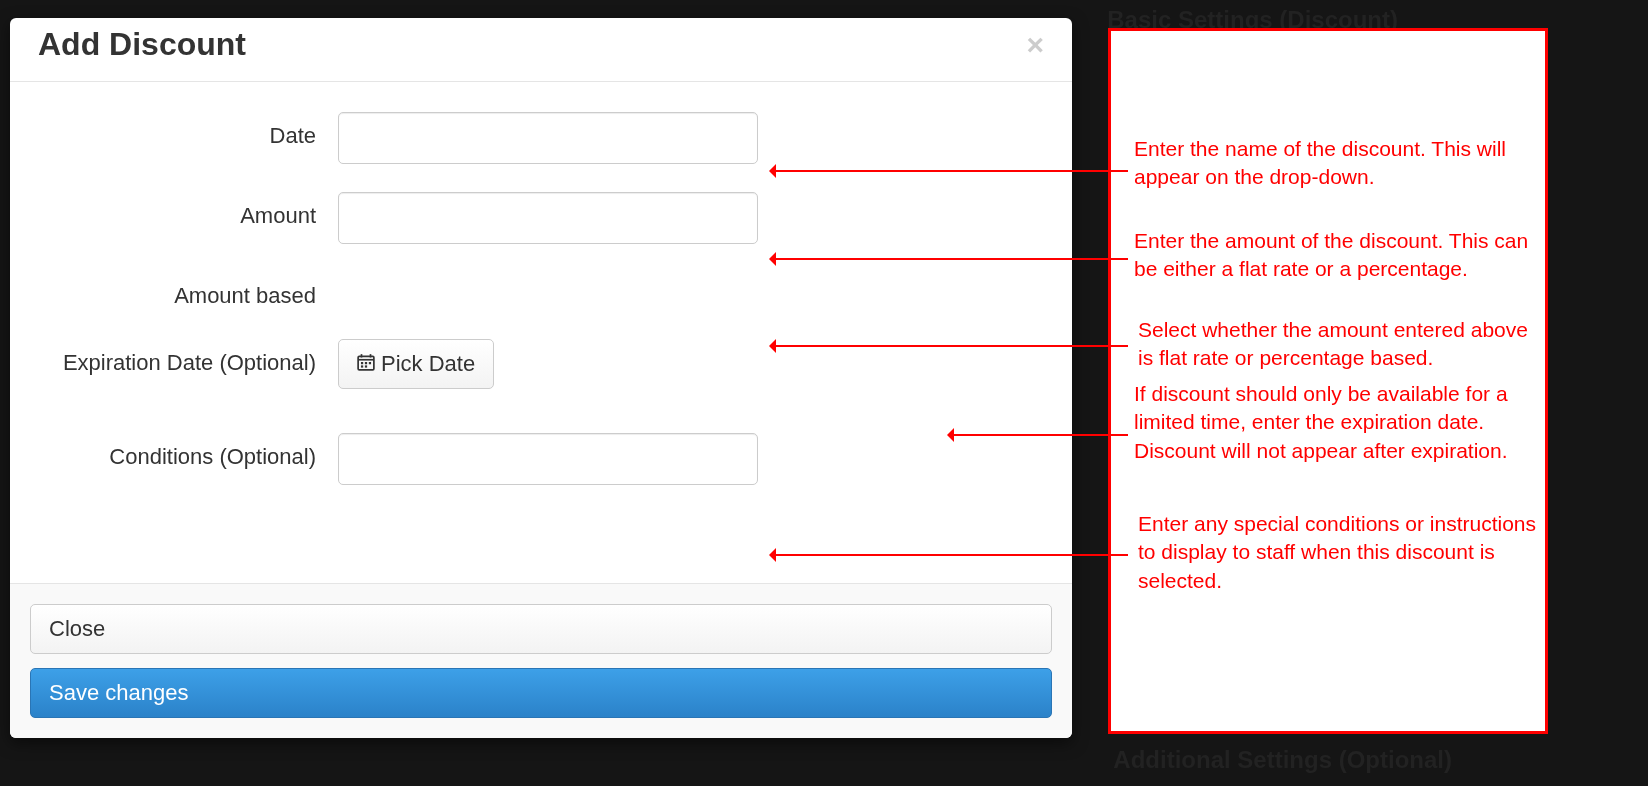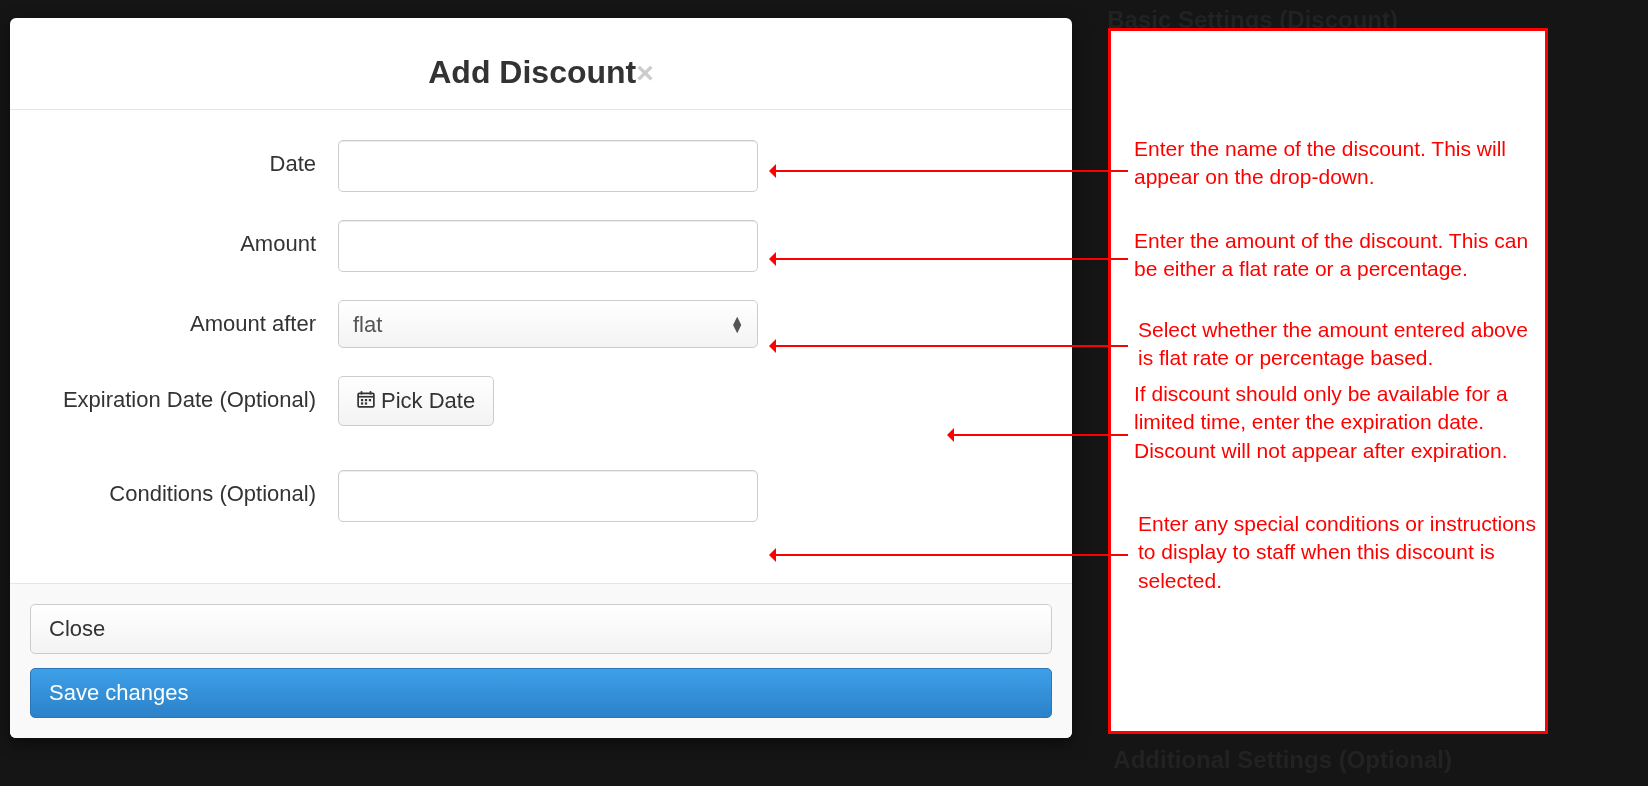--- a/index.html
+++ b/index.html
@@ -38,24 +38,24 @@
       top: 18px;
       width: 1062px;
       height: 720px;
       background: #fff;
       border-radius: 6px;
       box-shadow: 0 5px 15px rgba(0,0,0,0.5);
       display: flex;
       flex-direction: column;
     }
     .modal-header {
-      padding: 36px 28px 18px 28px;
+      padding: 8px 28px 18px 28px;
       border-bottom: 1px solid #e5e5e5;
       display: flex;
-      justify-content: center;
+      justify-content: space-between;
       align-items: center;
     }
     .modal-title {
       font-size: 32px;
       font-weight: bold;
       color: #333;
     }
     .close-x {
       font-size: 30px;
       font-weight: bold;
@@ -217,29 +217,21 @@
     </div>
 
     <div class="form-row">
       <label class="form-label">Amount</label>
       <div class="form-control-wrap">
         <input type="text" class="form-control" value="" style="">
       </div>
     </div>
 
     <div class="form-row">
-      <label class="form-label">Amount after</label>
-      <div class="form-control-wrap">
-        <div class="select-wrap">
-          <select class="form-select">
-            <option>flat</option>
-          </select>
-          <div class="select-caret">▲<br>▼</div>
-        </div>
-      </div>
+      <label class="form-label">Amount based</label>
     </div>
 
     <div class="form-row">
       <label class="form-label">Expiration Date (Optional)</label>
       <div class="form-control-wrap">
         <button class="btn">
           <span>
             <svg class="calendar-icon" viewBox="0 0 16 16" fill="currentColor">
               <rect x="1" y="3" width="14" height="12" rx="1" fill="none" stroke="currentColor" stroke-width="1.5"></rect>
               <line x1="1" y1="6" x2="15" y2="6" stroke="currentColor" stroke-width="1.5"></line>

